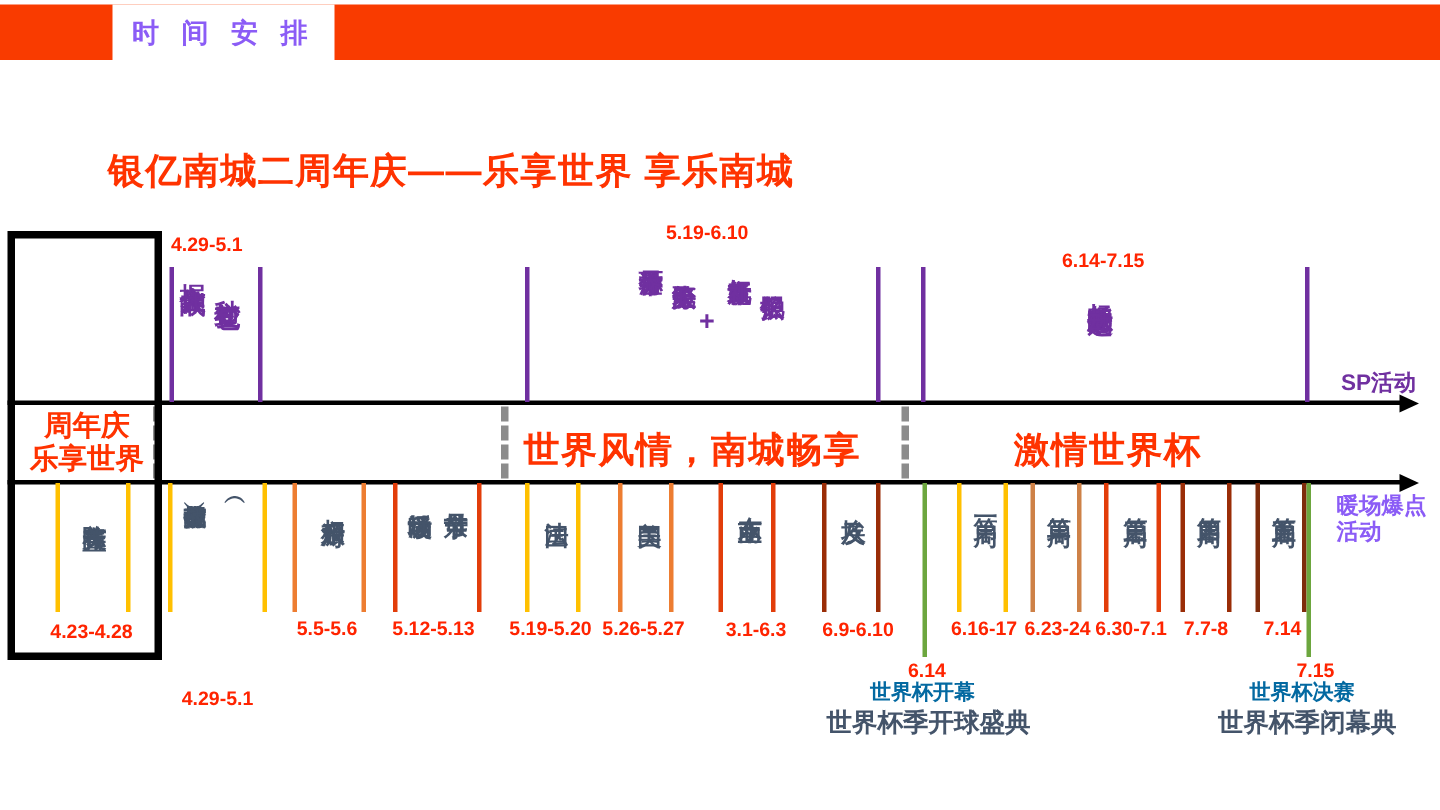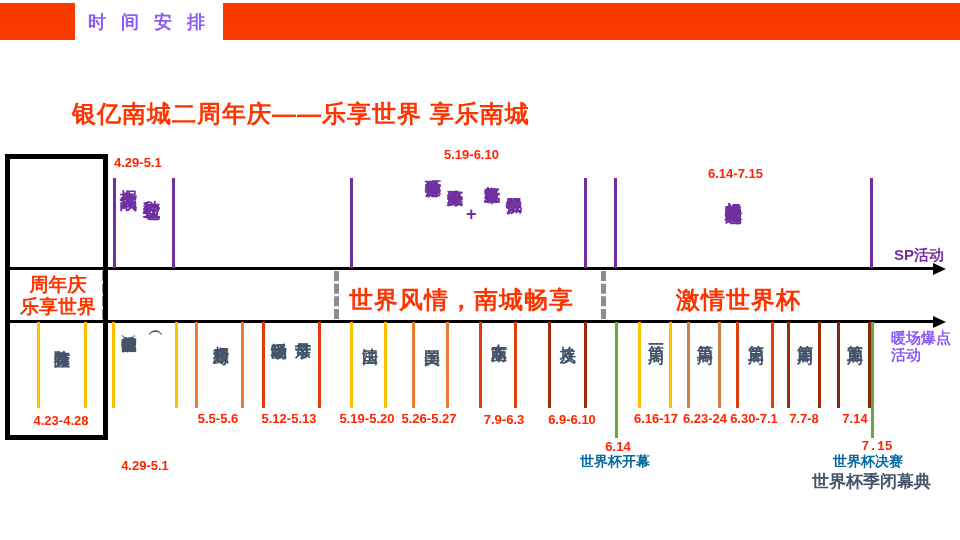--- a/index.html
+++ b/index.html
@@ -125,30 +125,31 @@
   <div class="date" style="left:336px;top:411px;width:62px;text-align:center;">5.19-5.20</div>
 
   <div class="eline" style="left:412px;background:#ed7d31;"></div>
   <div class="eline" style="left:446px;background:#ed7d31;"></div>
   <div class="vtext navy" style="left:421px;top:335px;font-size:16px;letter-spacing:3px;">美国</div>
   <div class="date" style="left:398px;top:411px;width:62px;">5.26-5.27</div>
 
   <div class="eline" style="left:479px;background:#e23d0a;"></div>
   <div class="eline" style="left:514px;background:#e23d0a;"></div>
   <div class="vtext navy" style="left:488px;top:331px;font-size:16px;letter-spacing:2px;">东南亚</div>
-  <div class="date" style="left:476px;top:412px;width:56px;">7.9-6.3</div>
+  <div class="date" style="left:476px;top:412px;width:56px;">3.1-6.3</div>
 
   <div class="eline" style="left:548px;background:#9a2d07;"></div>
   <div class="eline" style="left:584px;background:#9a2d07;"></div>
   <div class="vtext navy" style="left:557px;top:333px;font-size:16px;letter-spacing:3px;">埃及</div>
   <div class="date" style="left:544px;top:412px;width:56px;">6.9-6.10</div>
 
   <div class="gline" style="left:615px;"></div>
   <div class="date" style="left:598px;top:439px;width:40px;">6.14</div>
   <div class="wc-event" style="left:580px;top:453px;">世界杯开幕</div>
+  <div class="wc-cer" style="left:551px;top:470px;">世界杯季开球盛典</div>
 
   <div class="eline" style="left:638px;background:#ffc000;"></div>
   <div class="eline" style="left:669px;background:#ffc000;"></div>
   <div class="vtext navy" style="left:645px;top:332px;font-size:16px;letter-spacing:3px;">第一周</div>
   <div class="date" style="left:632px;top:411px;width:48px;">6.16-17</div>
 
   <div class="eline" style="left:687px;background:#ce8147;"></div>
   <div class="eline" style="left:718px;background:#ce8147;"></div>
   <div class="vtext navy" style="left:694px;top:332px;font-size:16px;letter-spacing:3px;">第二周</div>
   <div class="date" style="left:681px;top:411px;width:48px;">6.23-24</div>
@@ -162,17 +163,17 @@
   <div class="eline" style="left:818px;background:#9a2d07;"></div>
   <div class="vtext navy" style="left:794px;top:332px;font-size:16px;letter-spacing:3px;">第四周</div>
   <div class="date" style="left:784px;top:411px;width:40px;">7.7-8</div>
 
   <div class="eline" style="left:837px;background:#7e2c0c;"></div>
   <div class="eline" style="left:868px;background:#7e2c0c;"></div>
   <div class="vtext navy" style="left:844px;top:332px;font-size:16px;letter-spacing:3px;">第五周</div>
   <div class="date" style="left:835px;top:411px;width:40px;">7.14</div>
 
   <div class="gline" style="left:871px;"></div>
-  <div class="date" style="left:855px;top:439px;width:44px;font-family:Liberation Mono, monospace;">7.15</div>
+  <div class="date" style="left:855px;top:439px;width:44px;">7.15</div>
   <div class="wc-event" style="left:833px;top:453px;">世界杯决赛</div>
   <div class="wc-cer" style="left:812px;top:470px;">世界杯季闭幕典</div>
 
 </div>
 
 </body></html>

